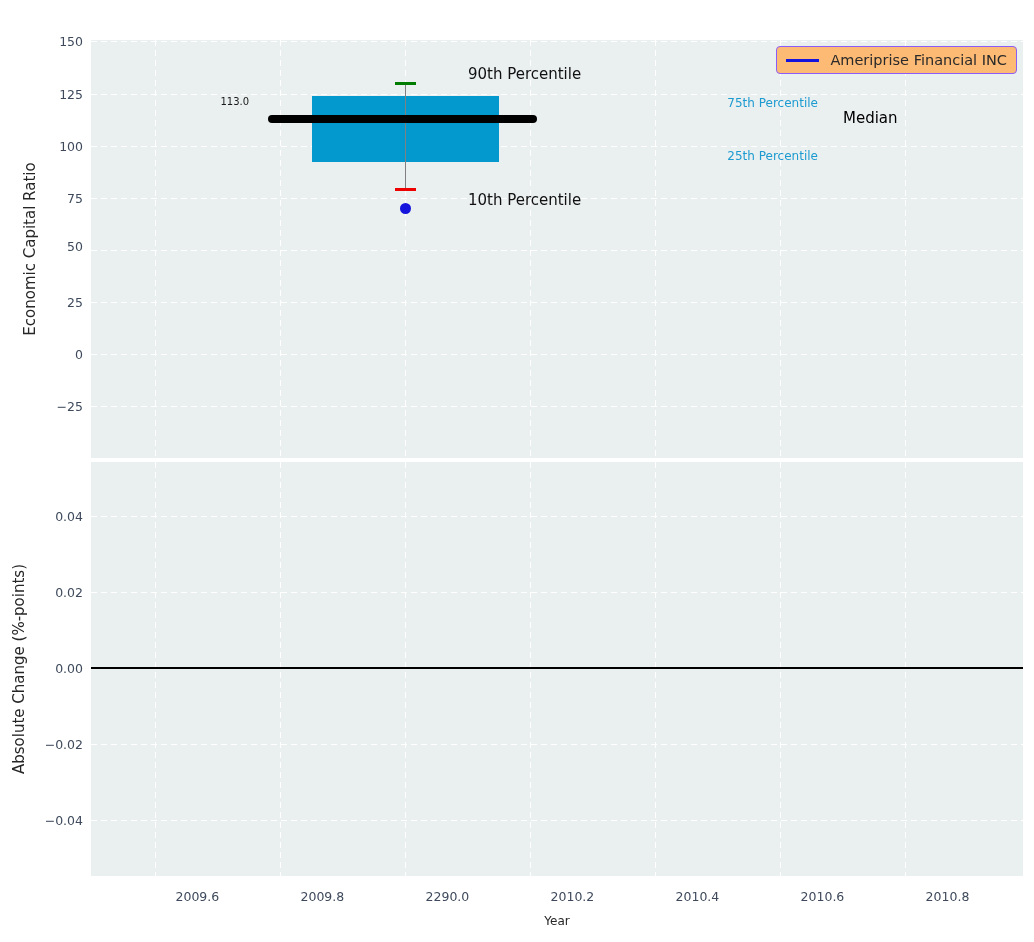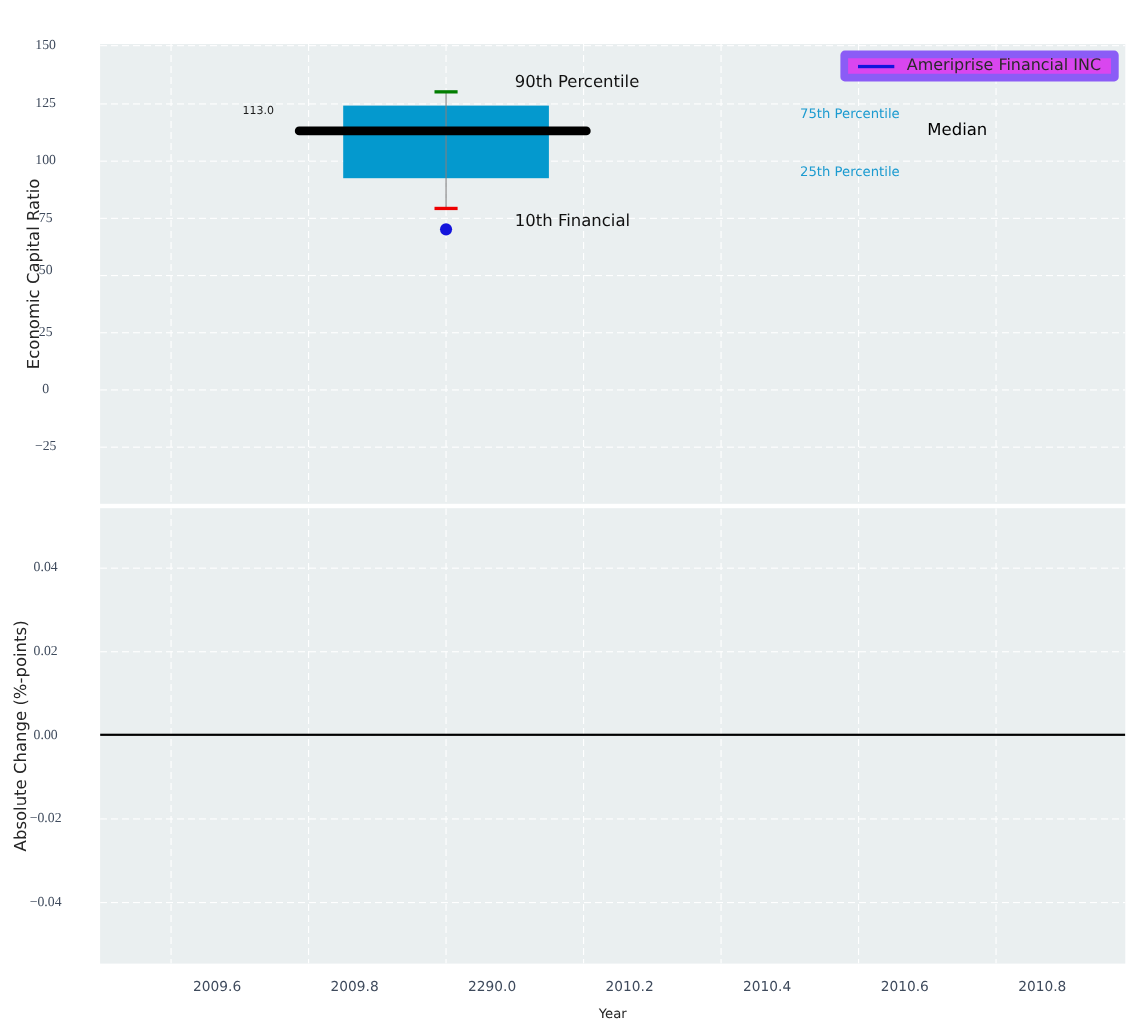--- a/index.html
+++ b/index.html
@@ -12,33 +12,33 @@
     position:absolute;left:557px;top:20px;transform:translate(-50%,-50%);
     font-size:21px;color:#31343c;white-space:nowrap;
   }
   .grid-v{position:absolute;top:0;bottom:0;width:1px;
     background:repeating-linear-gradient(to bottom,#ffffff 0 6px,rgba(255,255,255,0) 6px 10px);}
   .grid-h{position:absolute;left:0;right:0;height:1px;
     background:repeating-linear-gradient(to right,#ffffff 0 6px,rgba(255,255,255,0) 6px 10px);}
   .zeroline{position:absolute;left:0;right:0;height:2px;}
   .tick{position:absolute;color:#3e4a5c;font-size:12.5px;white-space:nowrap;}
   .xtick{transform:translate(-50%,0);margin-left:42px;}
-  .ytick{text-align:center;transform:translateY(-50%);font-family:Liberation Serif, serif;}
+  .ytick{text-align:right;transform:translateY(-50%);}
   .annot{position:absolute;white-space:nowrap;}
   .axis-label-y{
     position:absolute;transform:translate(-50%,-50%) rotate(-90deg);
     font-size:15px;color:#262626;white-space:nowrap;
   }
   .axis-label-x{
     position:absolute;transform:translate(-50%,-50%);
     font-size:12px;color:#262626;white-space:nowrap;
   }
   .legend{
     position:absolute;right:17px;top:46px;height:28px;
-    background:#d946ef;border:7px solid #8b5cf6;border-radius:4px;
+    background:#fdba74;border:1px solid #8b5cf6;border-radius:4px;
     display:flex;align-items:center;box-sizing:border-box;
     padding:0 9px 0 9px;
   }
   .legend-line{display:inline-block;width:33px;height:3px;margin-right:11px;background:#1414dc;}
   .legend-label{font-size:14.5px;color:#2a2a2a;white-space:nowrap;}
 </style>
 </head>
 <body>
 
 <div class="figure" id="figure">
@@ -60,21 +60,21 @@
       <div class="grid-h" style="top: 261.927px;"></div>
       <div class="grid-h" style="top: 314.021px;"></div>
       <div class="grid-h" style="top: 366.115px;"></div>
       <div style="position: absolute; left: 220.655px; top: 55.6361px; width: 187.525px; height: 66.68px; background: rgb(4, 153, 206);"></div>
       <div style="position: absolute; left: 313.717px; top: 43.1336px; width: 1.4px; height: 106.271px; background: rgb(128, 128, 128);"></div>
       <div style="position: absolute; left: 303.917px; top: 41.6336px; width: 21px; height: 3px; background: rgb(0, 125, 0);"></div>
       <div style="position: absolute; left: 303.917px; top: 147.905px; width: 21px; height: 3px; background: rgb(238, 0, 0);"></div>
       <div style="position: absolute; left: 176.899px; top: 74.5573px; width: 268.786px; height: 8px; background: rgb(0, 0, 0); border-radius: 4px;"></div>
       <div style="position: absolute; left: 308.917px; top: 162.659px; width: 11px; height: 11px; border-radius: 50%; background: rgb(20, 20, 220);"></div>
       <div class="annot" style="left: 376.926px; top: 33.9651px; color: rgb(17, 17, 17); font-size: 15px; transform: translate(0px, -50%);">90th Percentile</div>
-      <div class="annot" style="left: 376.926px; top: 160.032px; color: rgb(17, 17, 17); font-size: 15px; transform: translate(0px, -50%);">10th Financial</div>
+      <div class="annot" style="left: 376.926px; top: 160.032px; color: rgb(17, 17, 17); font-size: 15px; transform: translate(0px, -50%);">10th Percentile</div>
       <div class="annot" style="left: 636.335px; top: 63.1376px; color: rgb(28, 155, 208); font-size: 12px; transform: translate(0px, -50%);">75th Percentile</div>
       <div class="annot" style="left: 636.335px; top: 116.065px; color: rgb(28, 155, 208); font-size: 12px; transform: translate(0px, -50%);">25th Percentile</div>
       <div class="annot" style="left: 751.976px; top: 77.9322px; color: rgb(0, 0, 0); font-size: 15px; transform: translate(0px, -50%); text-align: center;">Median</div>
       <div class="annot" style="left: 158.146px; top: 60.8455px; color: rgb(26, 26, 26); font-size: 10px; transform: translate(-100%, -50%);">113.0</div>
     </div>
 
   <div class="plot" id="plot2" style="left:91px;top:462px;width:932px;height:414px;">
       <div class="grid-v" style="left: 64.3836px;"></div>
       <div class="grid-v" style="left: 189.4px;"></div>
       <div class="grid-v" style="left: 314.417px;"></div>

